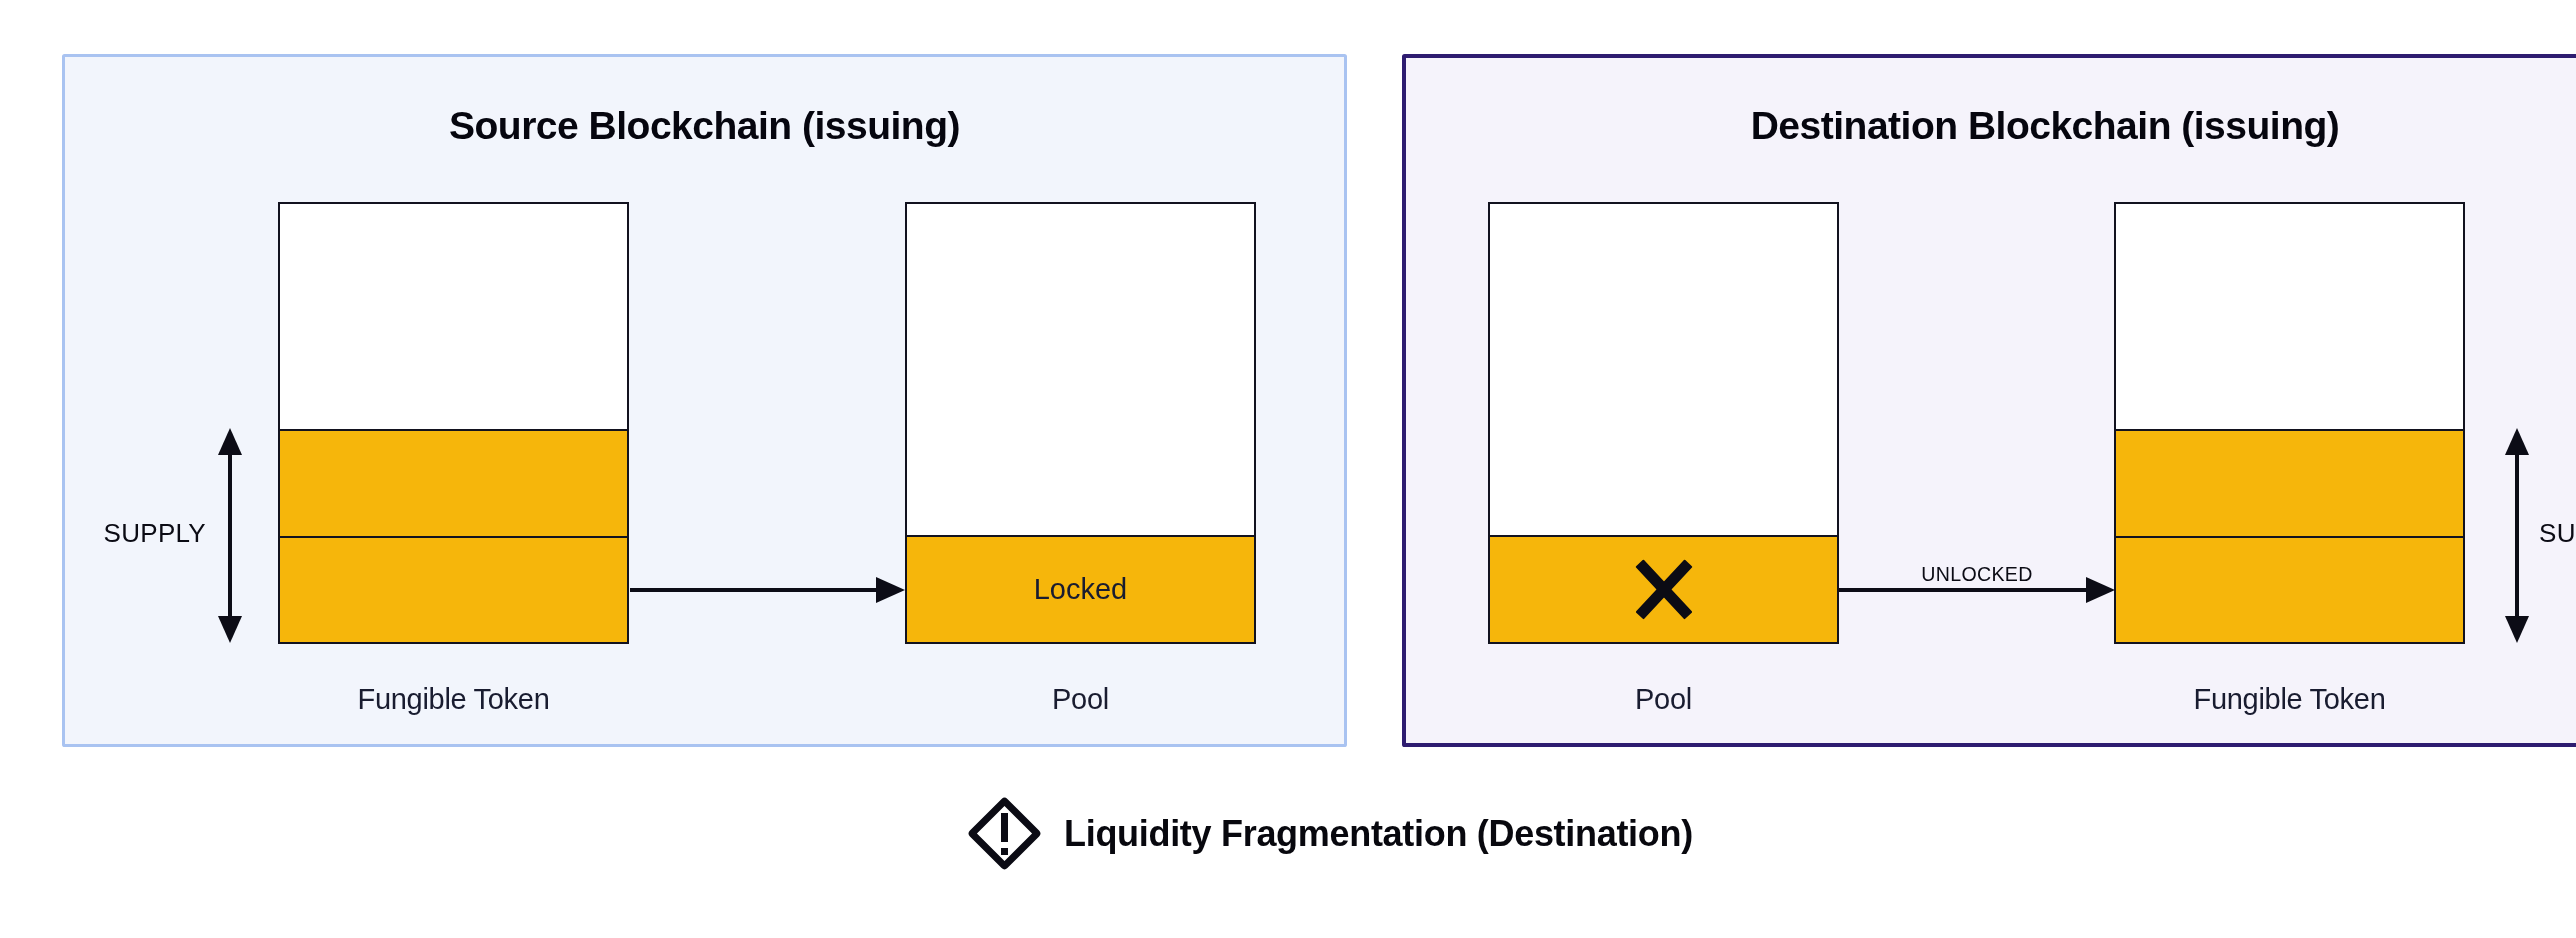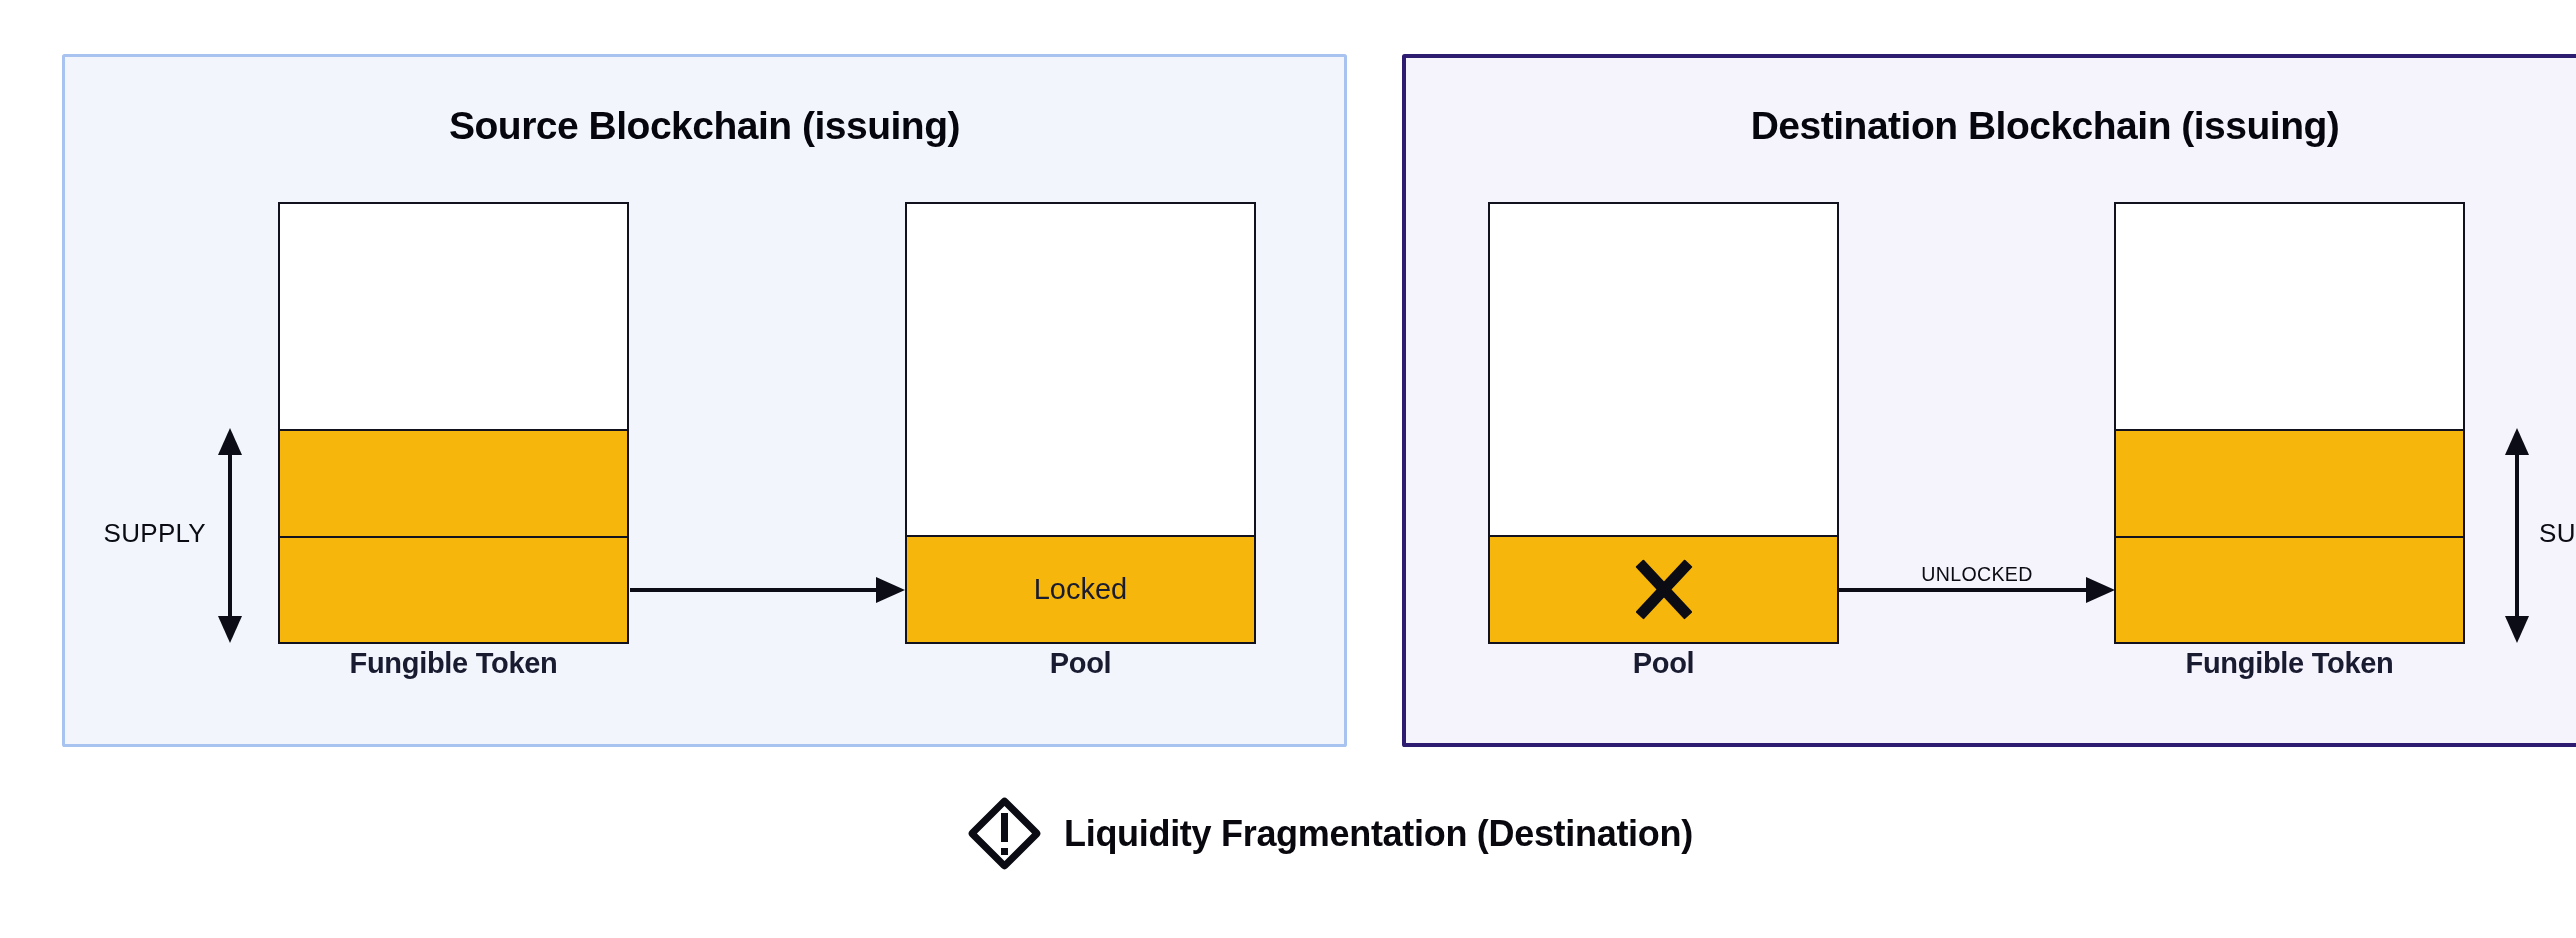--- a/index.html
+++ b/index.html
@@ -43,22 +43,22 @@
   .ft-white{height:225px;}
   .ft-o1{height:107px;}
   .ft-o2{flex:1;}
   .pool-white{height:331px;}
   .pool-orange{flex:1;}
 
   .locked-label{font-size:29px;font-weight:500;color:#191C30;}
 
   
   .box-label{
-    position:absolute;top:644px;width:351px;height:39px;line-height:39px;
-    text-align:center;font-size:29px;font-weight:700;color:#191C30;letter-spacing:-0.3px;
+    position:absolute;top:680px;width:351px;height:39px;line-height:39px;
+    text-align:center;font-size:29px;font-weight:400;color:#191C30;letter-spacing:-0.3px;
   }
   .lbl-ft-left{left:278px;}
   .lbl-pool-left{left:905px;}
   .lbl-pool-right{left:1488px;}
   .lbl-ft-right{left:2114px;}
 
   
   .h-arrow-shaft{position:absolute;height:3.6px;background:#0c0c16;top:588px;}
   .shaft-left{left:630px;width:248px;}
   .shaft-right{left:1839px;width:248px;}

